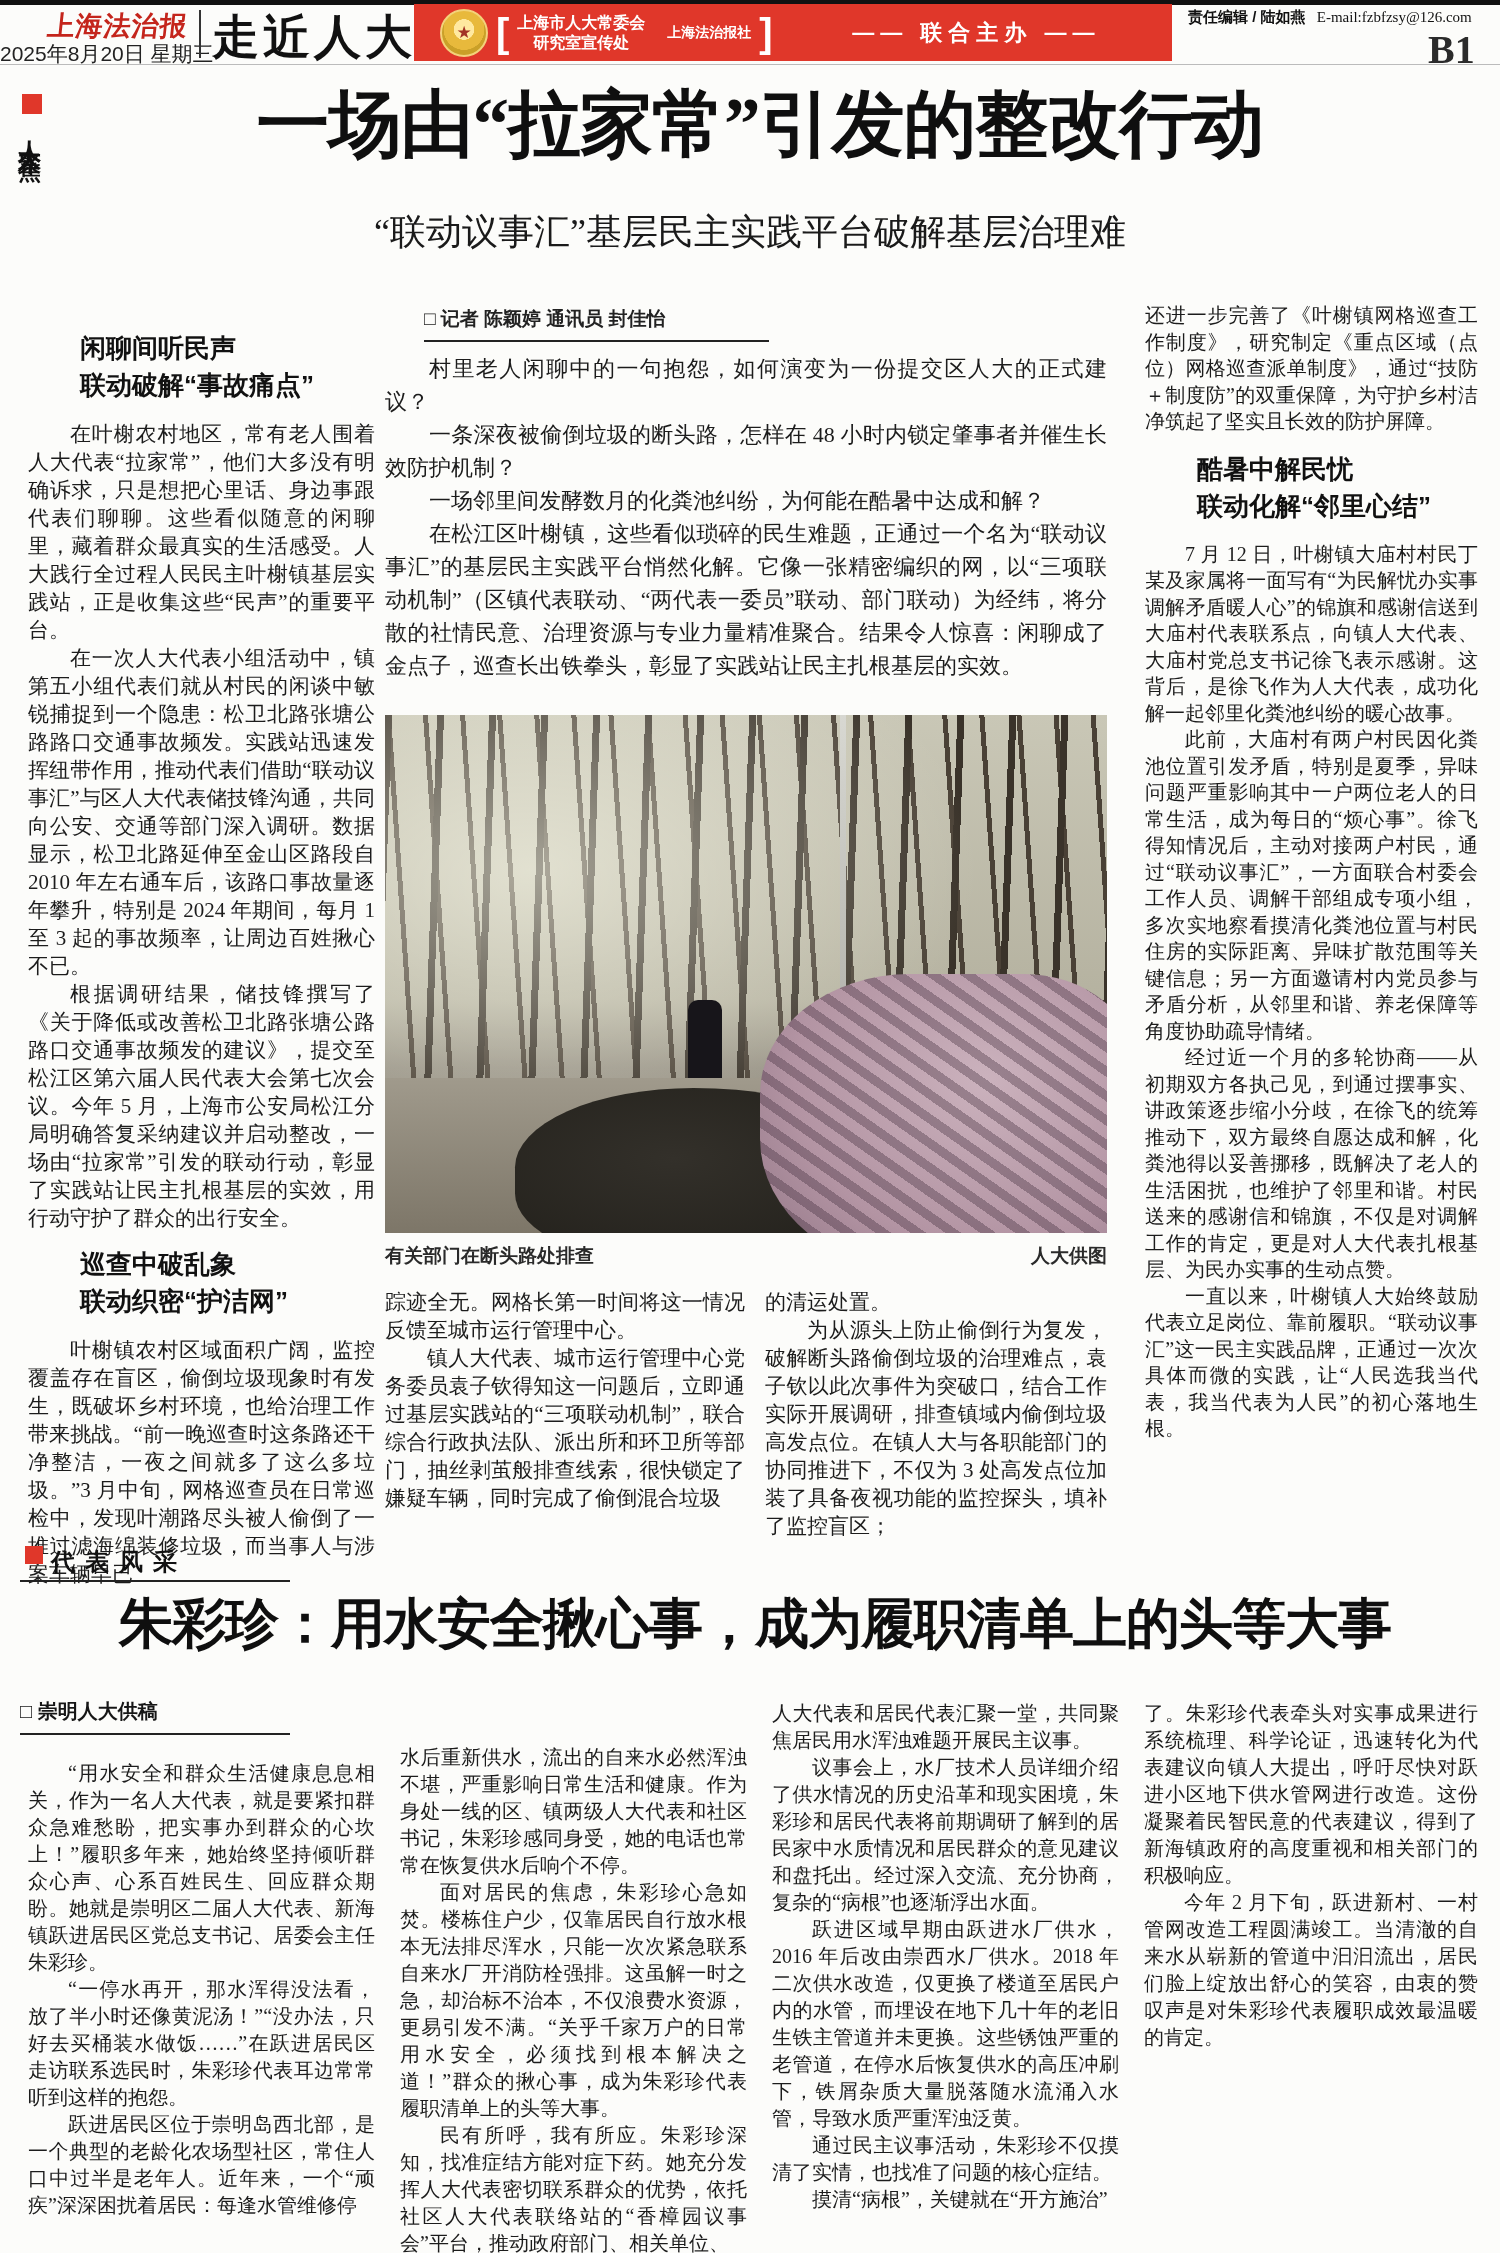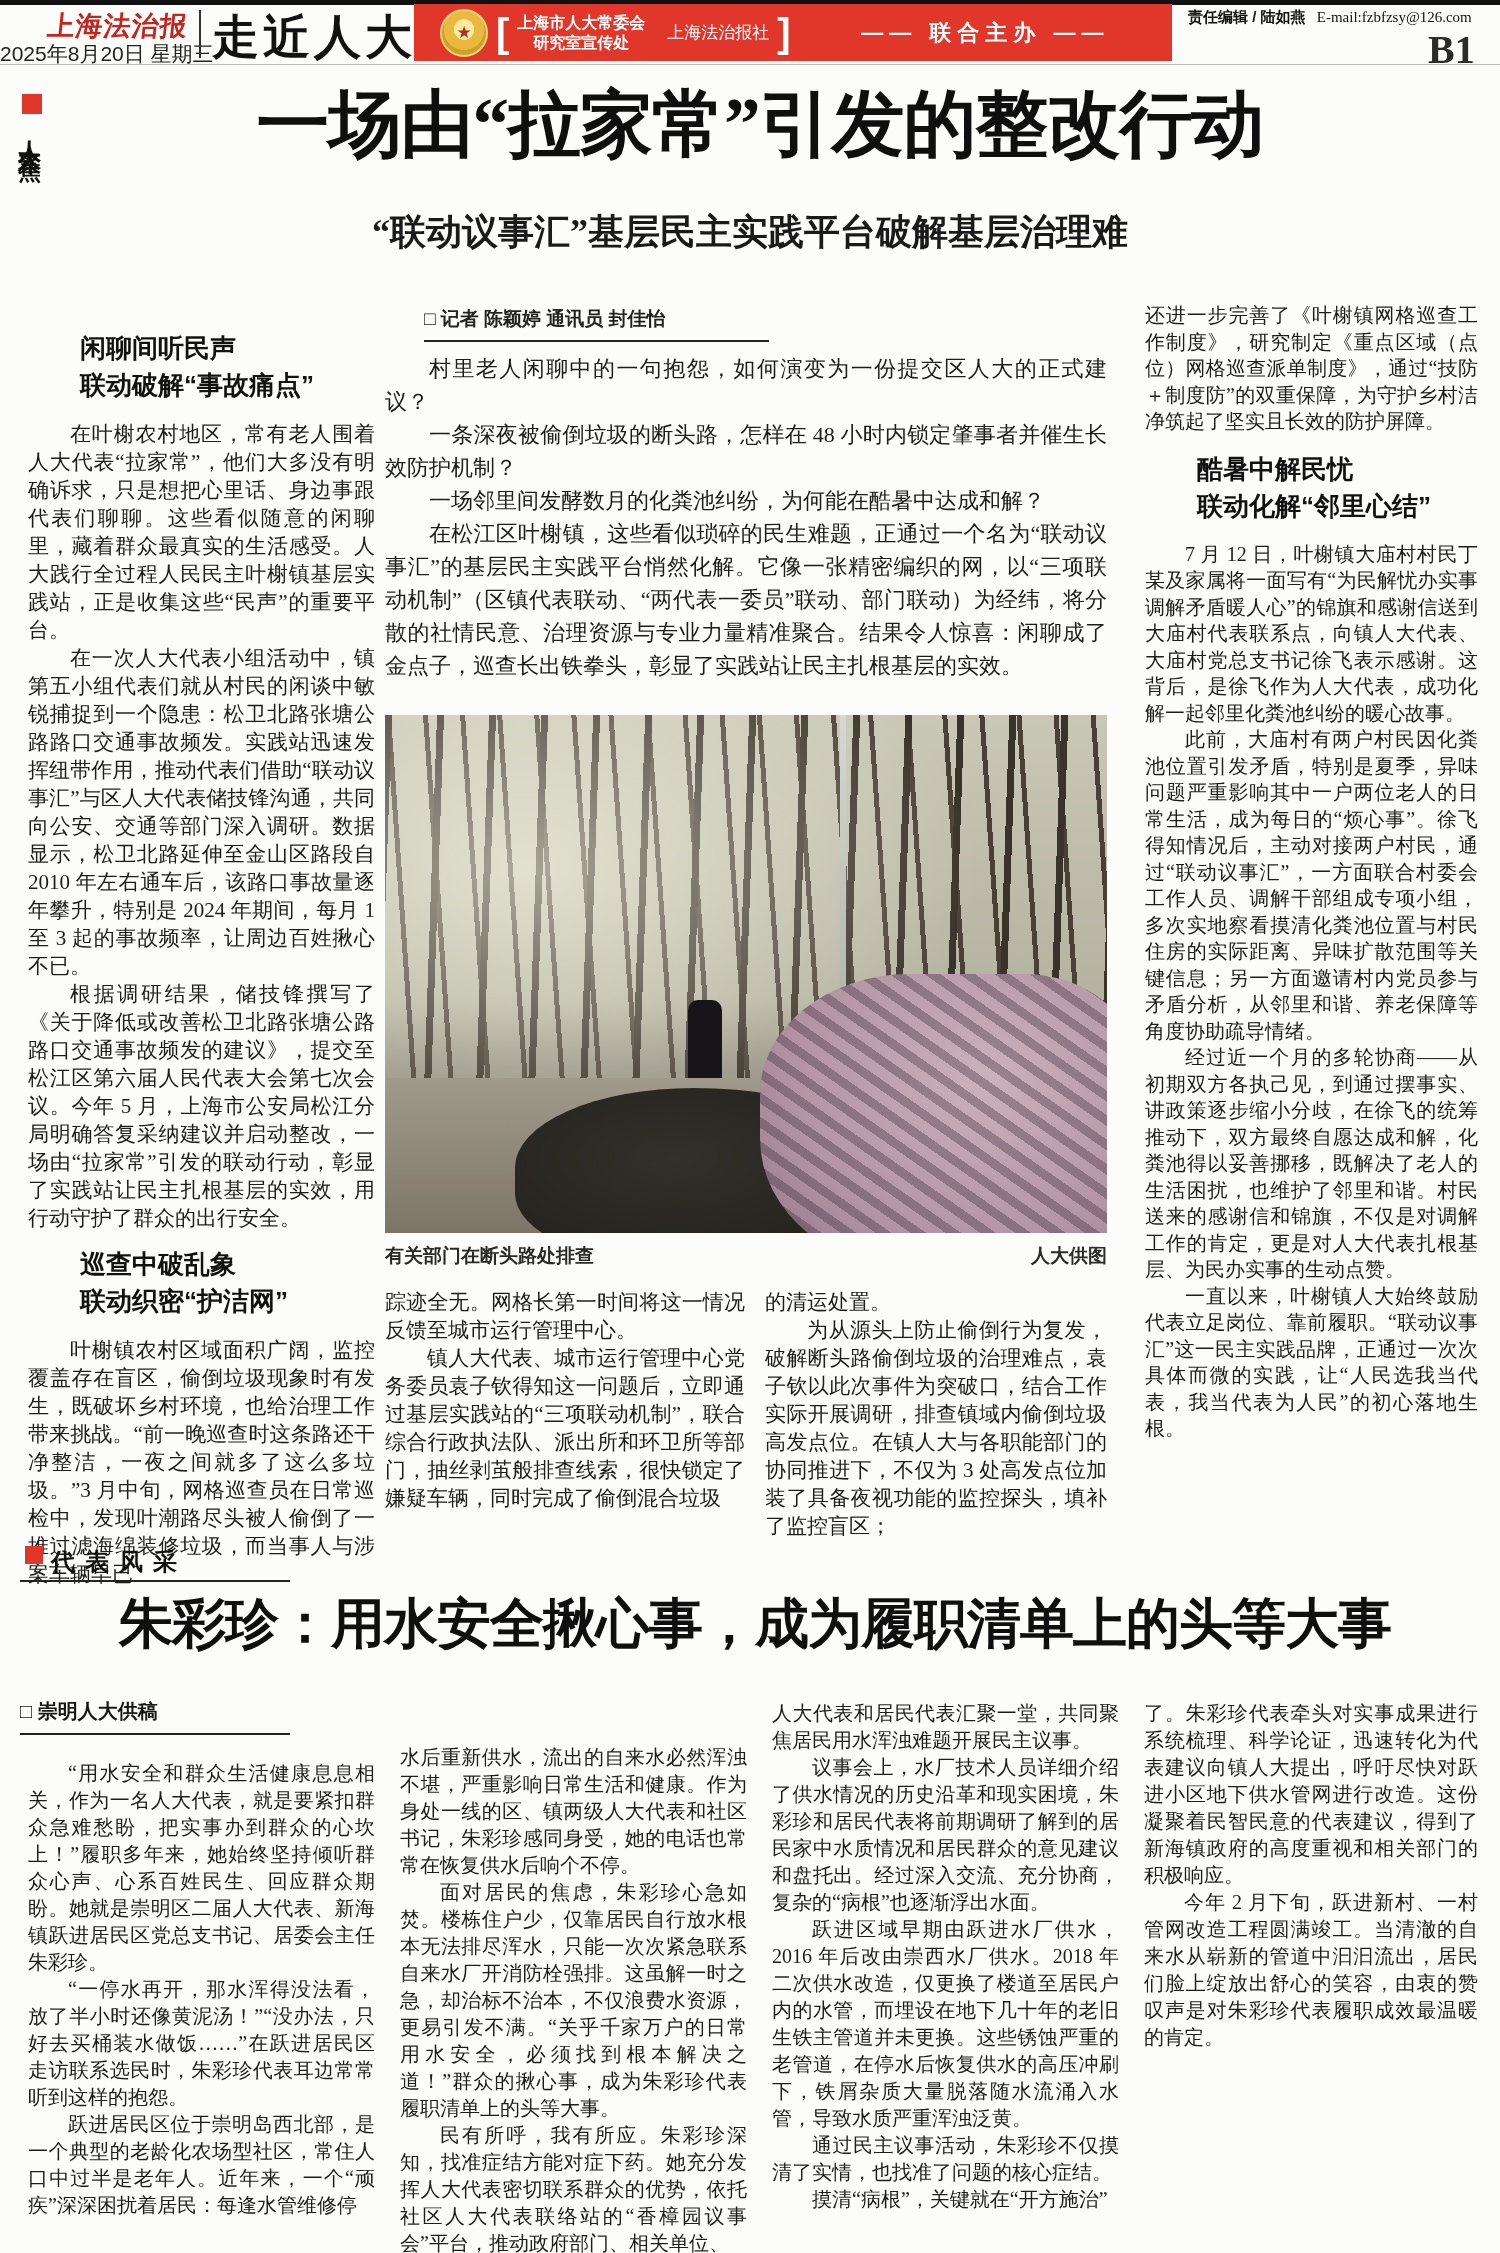--- a/index.html
+++ b/index.html
@@ -14,34 +14,34 @@
   #issue-date{left:0;top:40px;width:190px;font-size:21px;color:#222;white-space:nowrap;}
   #head-divider{left:199px;top:10px;width:2px;height:48px;background:#333;}
   #section-title{left:212px;top:6px;font-size:47px;font-weight:900;letter-spacing:4px;color:#111;white-space:nowrap;}
   #red-banner{left:414px;top:4px;width:758px;height:57px;background:#e0372a;display:flex;align-items:center;color:#fff;}
   #emblem{width:44px;height:44px;margin-left:26px;border-radius:50%;
           background:radial-gradient(circle at 50% 42%,#ffe9a0 0 30%,#e8b93c 31% 60%,#caa028 61% 100%);
           border:2px solid #f3d27a;display:flex;align-items:center;justify-content:center;
           color:#a33326;font-size:17px;flex:0 0 auto;}
   .bracket{font-size:40px;font-weight:bold;color:#fff;margin:0 8px;line-height:44px;font-family:"Liberation Sans",sans-serif;}
   #banner-org{font-size:16px;font-weight:bold;line-height:20px;text-align:center;white-space:nowrap;}
-  #banner-press{font-size:17px;font-weight:normal;margin-left:22px;white-space:nowrap;}
+  #banner-press{font-size:14px;font-weight:bold;margin-left:22px;white-space:nowrap;}
   #banner-joint{flex:1;text-align:center;font-size:22px;font-weight:bold;letter-spacing:6px;white-space:nowrap;}
   #editor-line{left:1188px;top:8px;width:310px;font-size:15px;color:#111;white-space:nowrap;}
   #editor-line b{font-family:"Liberation Sans",sans-serif;}
   #page-no{left:1428px;top:26px;font-size:40px;color:#2b2b2b;font-weight:bold;}
   #head-rule{left:0;top:64px;width:1500px;height:1px;background:#bbb;}
   
   #kicker1{left:22px;top:94px;width:26px;}
   .red-sq{width:20px;height:20px;background:#e0372a;}
   #kicker1-text{left:20px;top:122px;width:26px;font-size:23px;font-weight:bold;color:#111;
                 writing-mode:vertical-rl;letter-spacing:6px;height:150px;}
   #lead-headline{left:60px;top:76px;width:1400px;text-align:center;font-size:73px;font-weight:900;
                  color:#0f0f0f;letter-spacing:-1px;white-space:nowrap;}
-  #lead-subheadline{left:150px;top:208px;width:1200px;text-align:center;font-size:36px;font-weight:bold;color:#1a1a1a;white-space:nowrap;}
+  #lead-subheadline{left:150px;top:208px;width:1200px;text-align:center;font-size:36px;font-weight:normal;color:#1a1a1a;white-space:nowrap;}
   
   .bodycol p{margin:0;text-indent:2em;text-align:justify;}
   .bodycol p.cont{text-indent:0;}
   .colhead{font-size:26px;font-weight:bold;line-height:37px;color:#111;padding-left:52px;white-space:pre-line;
            font-family:"Liberation Sans","DejaVu Sans",sans-serif;margin:0 0 16px 0;}
   #colA{left:28px;top:330px;width:347px;}
   #colA .bodycol{font-size:21px;line-height:28px;}
   #byline{left:385px;top:306px;width:345px;font-size:19px;font-weight:bold;color:#222;
           border-bottom:2px solid #222;padding-bottom:8px;margin-left:39px;}
   #intro{left:385px;top:352px;width:722px;font-size:22px;line-height:33px;}

